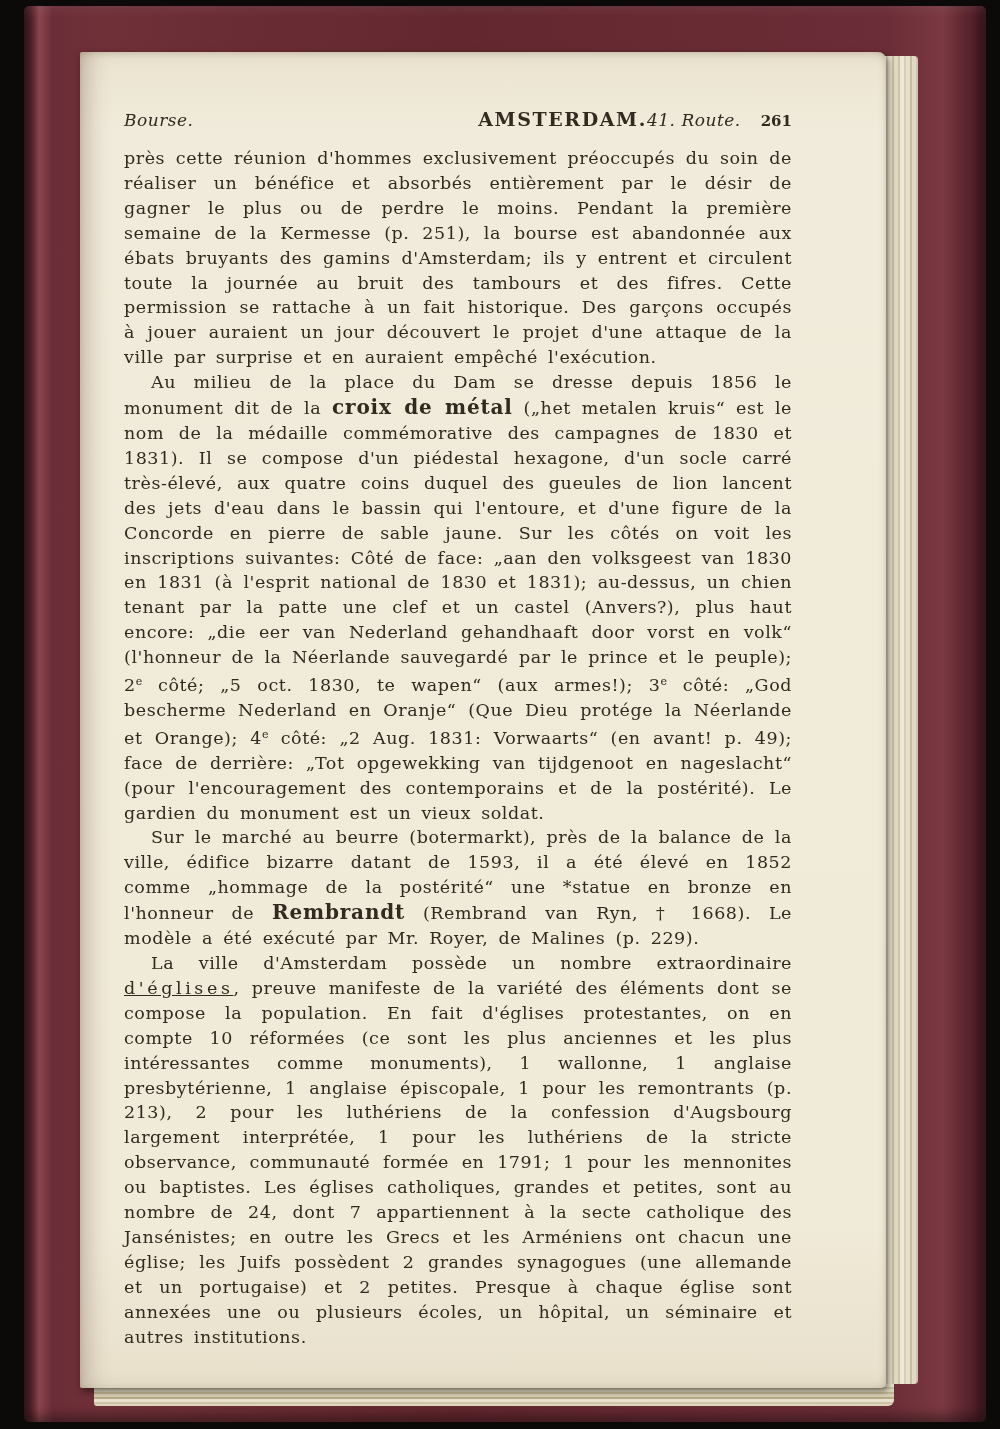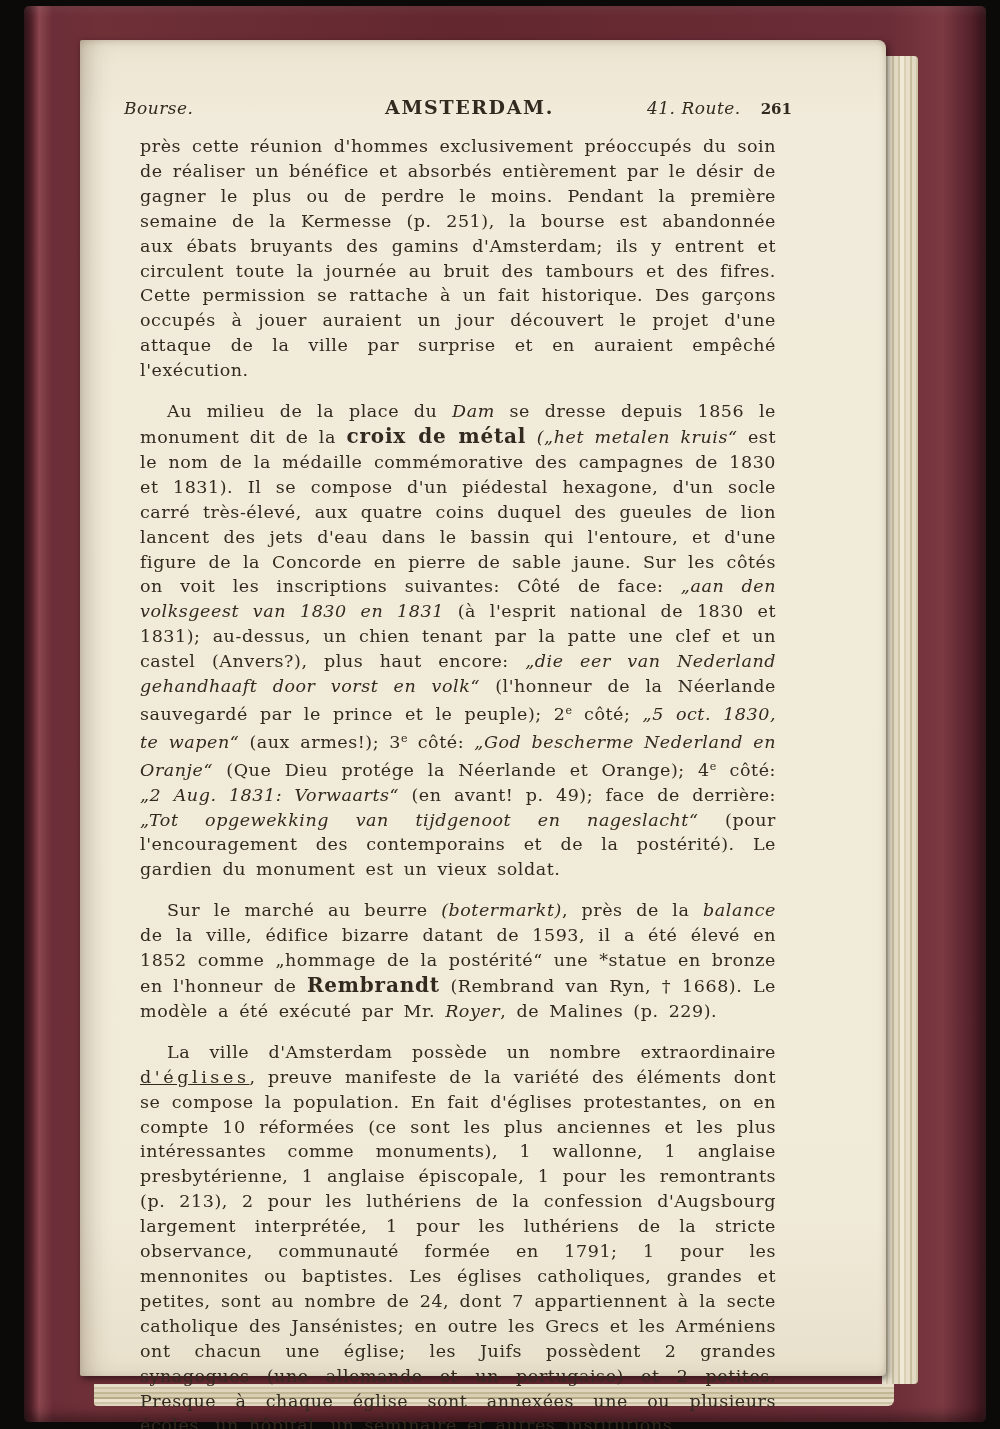--- a/index.html
+++ b/index.html
@@ -30,53 +30,53 @@
   }
   .stack-bottom{
     position:absolute;left:94px;top:1384px;width:800px;height:22px;
     background:repeating-linear-gradient(180deg,
       #e9e1cc 0 3px, #cdc3a6 3px 5px, #ded5bc 5px 8px,
       #c2b794 8px 10px, #d8cfb3 10px 13px, #b8ac88 13px 15px);
     border-radius:0 0 6px 3px;
     z-index:2;
   }
   .book-page{
-    position:absolute;left:80px;top:40px;width:806px;height:1336px;
+    position:absolute;left:80px;top:52px;width:806px;height:1336px;
     background:linear-gradient(180deg,#ebe4d0 0%,#f1ebdb 6%,#f0ead8 88%,#e8e0cb 100%);
     border-radius:2px 8px 5px 2px;
     box-shadow:
       inset 16px 0 28px -14px rgba(70,45,25,.40),
       inset -3px 0 9px -4px rgba(70,45,25,.22),
       inset 0 3px 8px -4px rgba(70,45,25,.20),
       2px 3px 7px rgba(0,0,0,.5);
     z-index:3;
   }
   .content{
     position:absolute;left:44px;top:56px;width:668px;
     color:#322a1f;
   }
   .page-header{
     display:flex;align-items:baseline;
     margin-bottom:16px;
   }
   .h-left{font-style:italic;font-size:17px;width:168px;letter-spacing:.5px;}
-  .h-center{flex:1;text-align:center;font-size:19px;letter-spacing:1.6px;font-weight:600;}
+  .h-center{flex:1;text-align:right;font-size:19px;letter-spacing:1.6px;font-weight:600;}
   .h-right{font-style:italic;font-size:17px;letter-spacing:.5px;}
   .h-page{font-weight:bold;font-size:15px;margin-left:20px;}
   .page-body p{
-    margin:16px;
+    margin:0;
     font-size:17.5px;
     line-height:24.9px;
     text-align:justify;
     word-spacing:4px;
     letter-spacing:.55px;
   }
   .page-body p.indent{text-indent:27px;}
   .run-n{}
-  .run-i{font-style:italic;}
+  .run-i{}
   .run-b{font-weight:bold;font-size:20px;letter-spacing:.8px;}
   .run-sup{font-size:11px;vertical-align:6px;letter-spacing:0;}
   .run-sp{letter-spacing:3.6px;text-decoration:underline;}
 </style>
 </head>
 <body>
 
 <div class="book-cover"></div>
 <div class="stack-right"></div>
 <div class="stack-bottom"></div>

